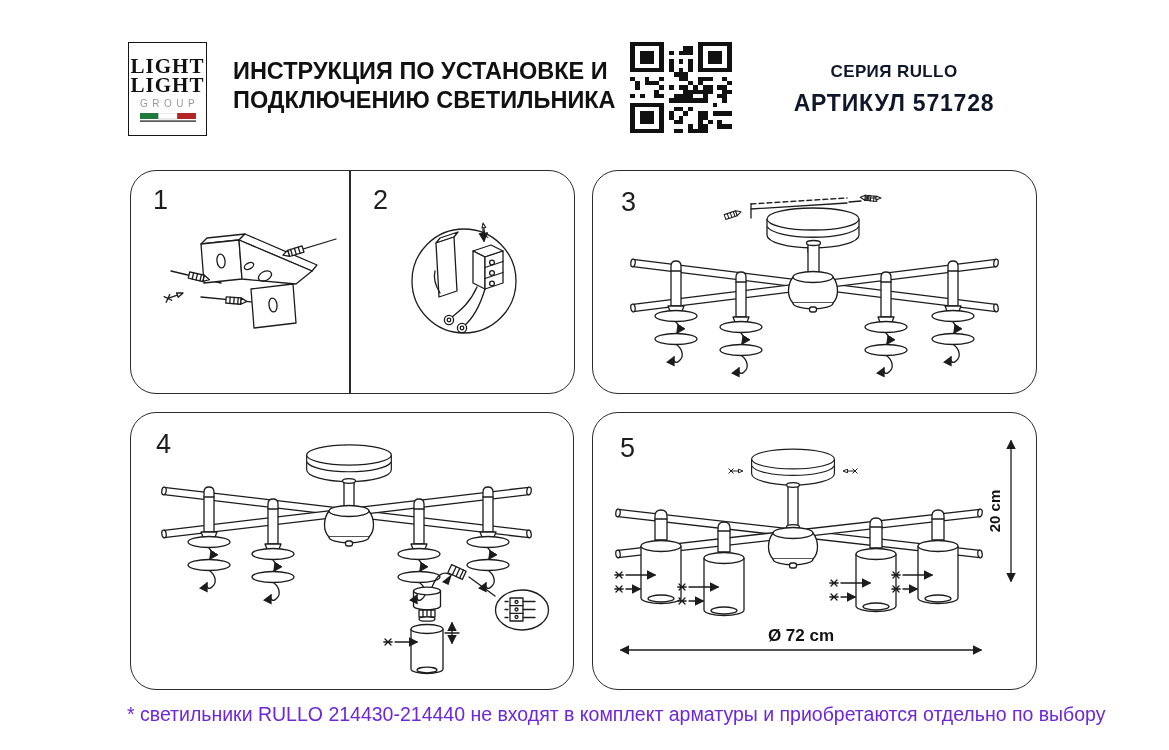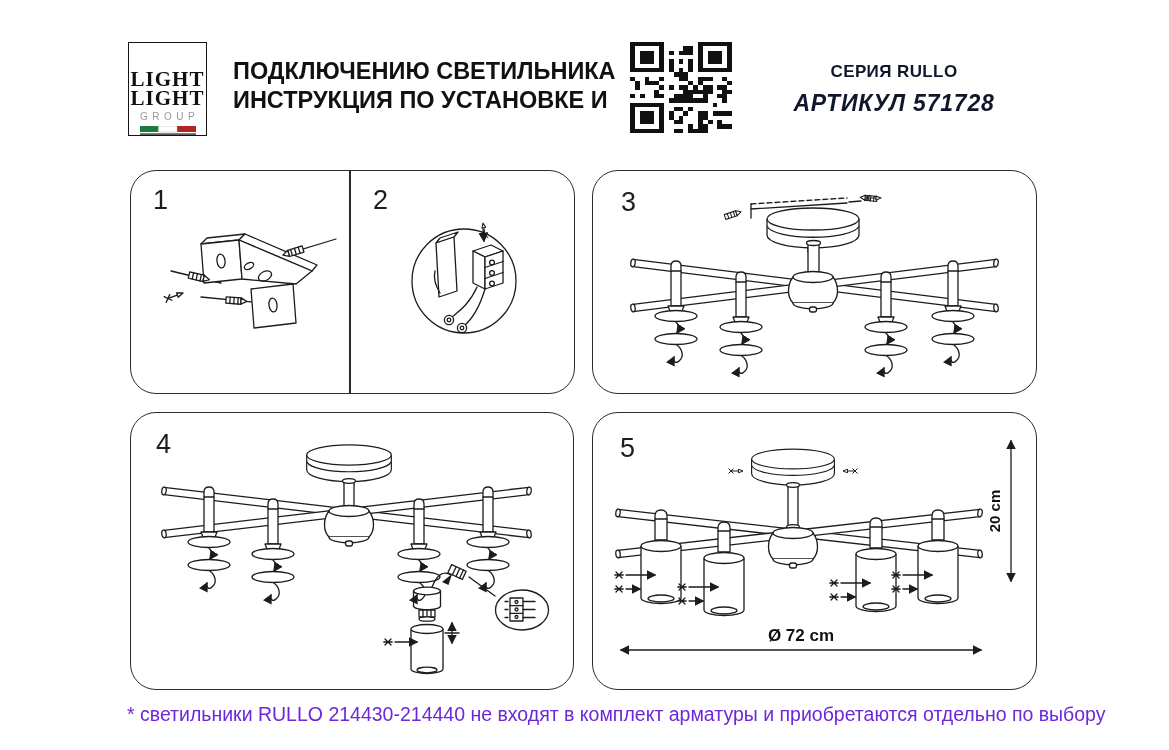--- a/index.html
+++ b/index.html
@@ -1,27 +1,27 @@
 <!DOCTYPE html>
 <html><head>
 <meta charset="utf-8">
 <style>
   html,body{margin:0;padding:0;background:#e8e8e8;}
   .sheet{position:relative;width:1169px;height:750px;background:#ffffff;overflow:hidden;
          font-family:"Liberation Sans",sans-serif;color:#1b1b1b;}
   
   .logo{position:absolute;left:128px;top:42px;width:77px;height:92px;border:1.7px solid #141414;
-        background:#fff;display:flex;flex-direction:column;align-items:center;justify-content:flex-end;}
+        background:#fff;display:flex;flex-direction:column;align-items:center;justify-content:center;}
   .logo .l1{font-family:"Liberation Serif",serif;font-weight:700;font-size:21px;line-height:19px;letter-spacing:1px;color:#111;}
   .logo .grp{font-size:10px;letter-spacing:4.5px;color:#9a9a9a;margin:3px 0 4px 4px;}
   .title{position:absolute;left:233px;top:57px;font-size:23.5px;font-weight:700;line-height:28.5px;color:#111;}
   .qr{position:absolute;left:630px;top:42px;}
   .series{position:absolute;left:788px;top:62px;width:212px;text-align:center;color:#0f172a;}
   .series .s1{font-size:17px;font-weight:700;letter-spacing:.4px;}
-  .series .s2{font-size:23px;font-weight:700;letter-spacing:.8px;margin-top:8px;font-style:italic;}
+  .series .s2{font-size:23px;font-weight:700;letter-spacing:.8px;margin-top:8px;}
   
   .panel{position:absolute;border:1.7px solid #2b2b2b;border-radius:26px;background:#fff;}
   .p12{left:130px;top:170px;width:443px;height:222px;}
   .p3 {left:592px;top:170px;width:443px;height:222px;}
   .p4 {left:130px;top:412px;width:442px;height:276px;}
   .p5 {left:592px;top:412px;width:443px;height:276px;}
   .divider{position:absolute;left:218px;top:0;bottom:0;width:1.5px;background:#2b2b2b;}
   .num{position:absolute;font-size:27px;color:#1d1d1d;}
   .panel svg.draw{position:absolute;left:0;top:0;}
   
@@ -95,22 +95,22 @@
     <div class="grp">GROUP</div>
     <svg width="56" height="9" viewBox="0 0 56 9">
       <rect x="0" y="0" width="18.6" height="6" fill="#1f7a3d"></rect>
       <rect x="18.6" y="0" width="18.6" height="6" stroke="#bbbbbb" stroke-width="0.6" fill="#ffffff"></rect>
       <rect x="37.2" y="0" width="18.8" height="6" fill="#b32424"></rect>
       <rect x="0" y="7.4" width="56" height="1.4" fill="#333333"></rect>
     </svg>
   </div>
 
   <div class="title">
+    <div>ИНСТРУКЦИЯ ПО УСТАНОВКЕ И</div>
     <div>ПОДКЛЮЧЕНИЮ СВЕТИЛЬНИКА</div>
-    <div>ИНСТРУКЦИЯ ПО УСТАНОВКЕ И</div>
   </div>
 
   <svg class="qr" id="qr-grid" width="102" height="91" viewBox="0 0 21 21" preserveAspectRatio="none" shape-rendering="crispEdges">
       <rect x="11" y="1" width="1" height="1" fill="#111"></rect>
       <rect x="12" y="1" width="1" height="1" fill="#111"></rect>
       <rect x="8" y="2" width="1" height="1" fill="#111"></rect>
       <rect x="10" y="2" width="1" height="1" fill="#111"></rect>
       <rect x="11" y="2" width="1" height="1" fill="#111"></rect>
       <rect x="12" y="2" width="1" height="1" fill="#111"></rect>
       <rect x="8" y="4" width="1" height="1" fill="#111"></rect>

